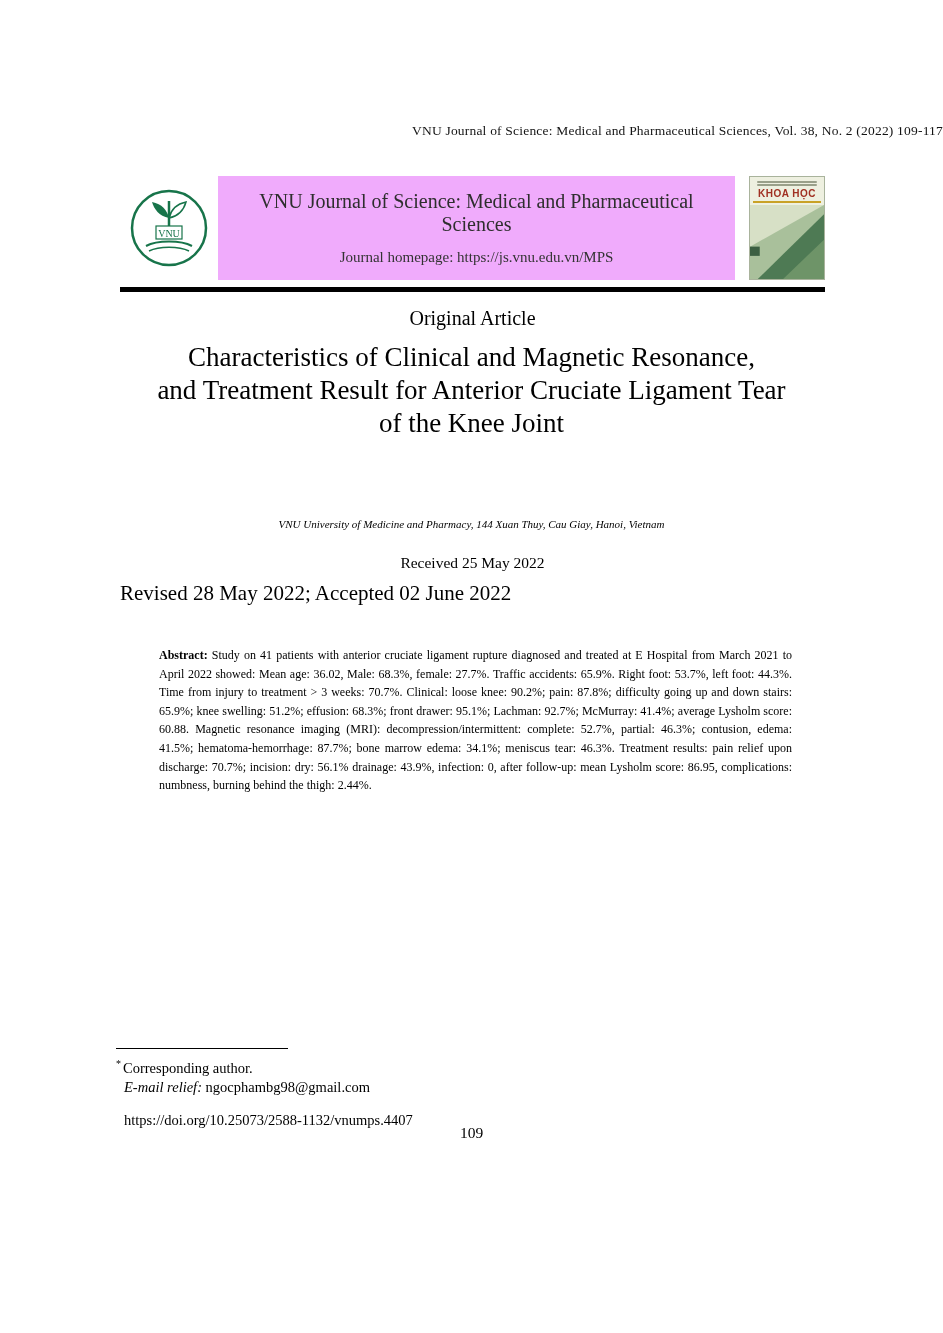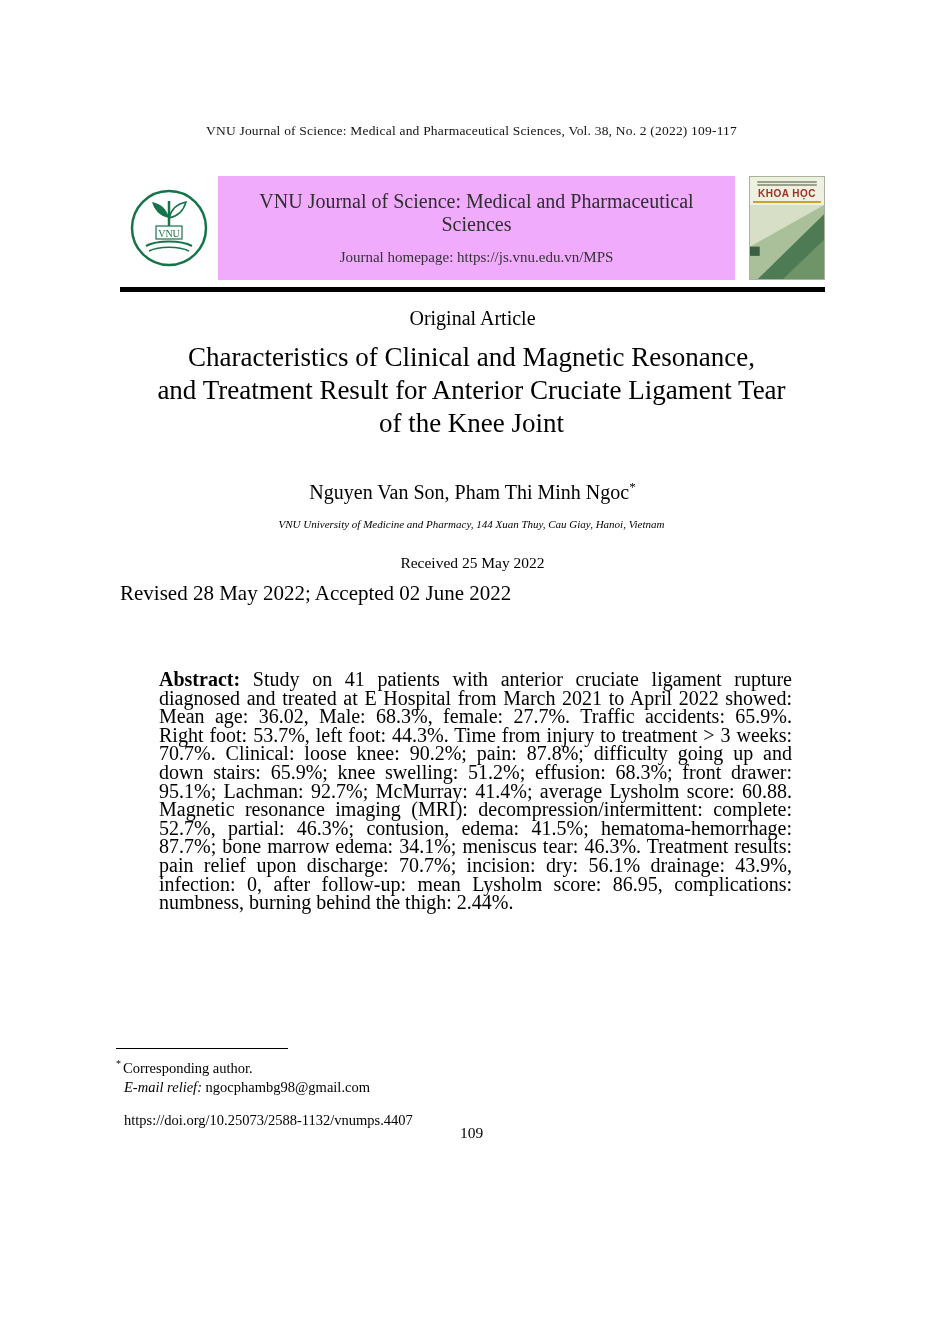--- a/index.html
+++ b/index.html
@@ -6,21 +6,21 @@
   html,body { background:#ffffff; }
   body {
     width:943px; height:1333px; position:relative;
     font-family:"Liberation Serif","DejaVu Serif",serif;
     color:#000;
   }
   .page { position:absolute; inset:0; overflow:hidden; }
 
   .running-head {
     position:absolute; top:123px; left:0; width:100%;
-    text-align:center; font-size:13.5px; color:#141414; letter-spacing:.2px;
+    text-align:right; font-size:13.5px; color:#141414; letter-spacing:.2px;
   }
 
   
   .banner {
     position:absolute; top:176px; left:120px; width:705px; height:104px;
     display:flex; align-items:stretch;
   }
   .logo-box { width:98px; display:flex; align-items:center; justify-content:center; background:#fff; }
   .banner-mid {
     flex:1; background:#f0abfc; display:flex; flex-direction:column;
@@ -62,22 +62,22 @@
   .authors sup { font-size:13px; }
   .affiliation {
     position:absolute; top:518px; left:60px; width:823px;
     text-align:center; font-size:11px; font-style:italic;
   }
   .received   { position:absolute; top:554px; left:120px; width:705px; text-align:center; font-size:15.5px; }
   .revised    { position:absolute; top:573px; left:120px; width:705px; text-align:left; font-size:21px;margin-top:8px; }
 
   
   .abstract-block {
-    position:absolute; top:670px; left:159px; width:633px;
-    font-size:20px; line-height:18.6px; text-align:justify;
+    position:absolute; top:646px; left:159px; width:633px;
+    font-size:12px; line-height:18.6px; text-align:justify;
   }
   .abstract-block .abs-label { font-weight:bold; }
   .keywords-para { margin-top:5px; text-align:left; }
   .keywords-para i { font-style:italic; }
 
   
   .footnote {
     position:absolute; top:1048px; left:116px; width:420px;
     font-size:14.5px; line-height:19px;
   }
@@ -136,21 +136,20 @@
   <div class="header-rule"></div>
 
   <div class="article-type">Original Article</div>
 
   <h1 class="article-title">
     <span>Characteristics of Clinical and Magnetic Resonance,</span><br>
     <span>and Treatment Result for Anterior Cruciate Ligament Tear</span><br>
     <span>of the Knee Joint</span>
   </h1>
 
-  <div class="authors"><span>Nguyen Van Son, Pham Thi Minh Ngoc</span><sup>*</sup></div>
 
   <div class="affiliation">VNU University of Medicine and Pharmacy, 144 Xuan Thuy, Cau Giay, Hanoi, Vietnam</div>
 
   <div class="received">Received 25 May 2022</div>
   <div class="revised">Revised 28 May 2022; Accepted 02 June 2022</div>
 
   <div class="abstract-block">
     <p class="abstract-para"><b class="abs-label">Abstract:</b> <span>Study on 41 patients with anterior cruciate ligament rupture diagnosed and treated at E Hospital from March 2021 to April 2022 showed: Mean age: 36.02, Male: 68.3%, female: 27.7%. Traffic accidents: 65.9%. Right foot: 53.7%, left foot: 44.3%. Time from injury to treatment &gt; 3 weeks: 70.7%. Clinical: loose knee: 90.2%; pain: 87.8%; difficulty going up and down stairs: 65.9%; knee swelling: 51.2%; effusion: 68.3%; front drawer: 95.1%; Lachman: 92.7%; McMurray: 41.4%; average Lysholm score: 60.88. Magnetic resonance imaging (MRI): decompression/intermittent: complete: 52.7%, partial: 46.3%; contusion, edema: 41.5%; hematoma-hemorrhage: 87.7%; bone marrow edema: 34.1%; meniscus tear: 46.3%. Treatment results: pain relief upon discharge: 70.7%; incision: dry: 56.1% drainage: 43.9%, infection: 0, after follow-up: mean Lysholm score: 86.95, complications: numbness, burning behind the thigh: 2.44%.</span></p>
   </div>
 

